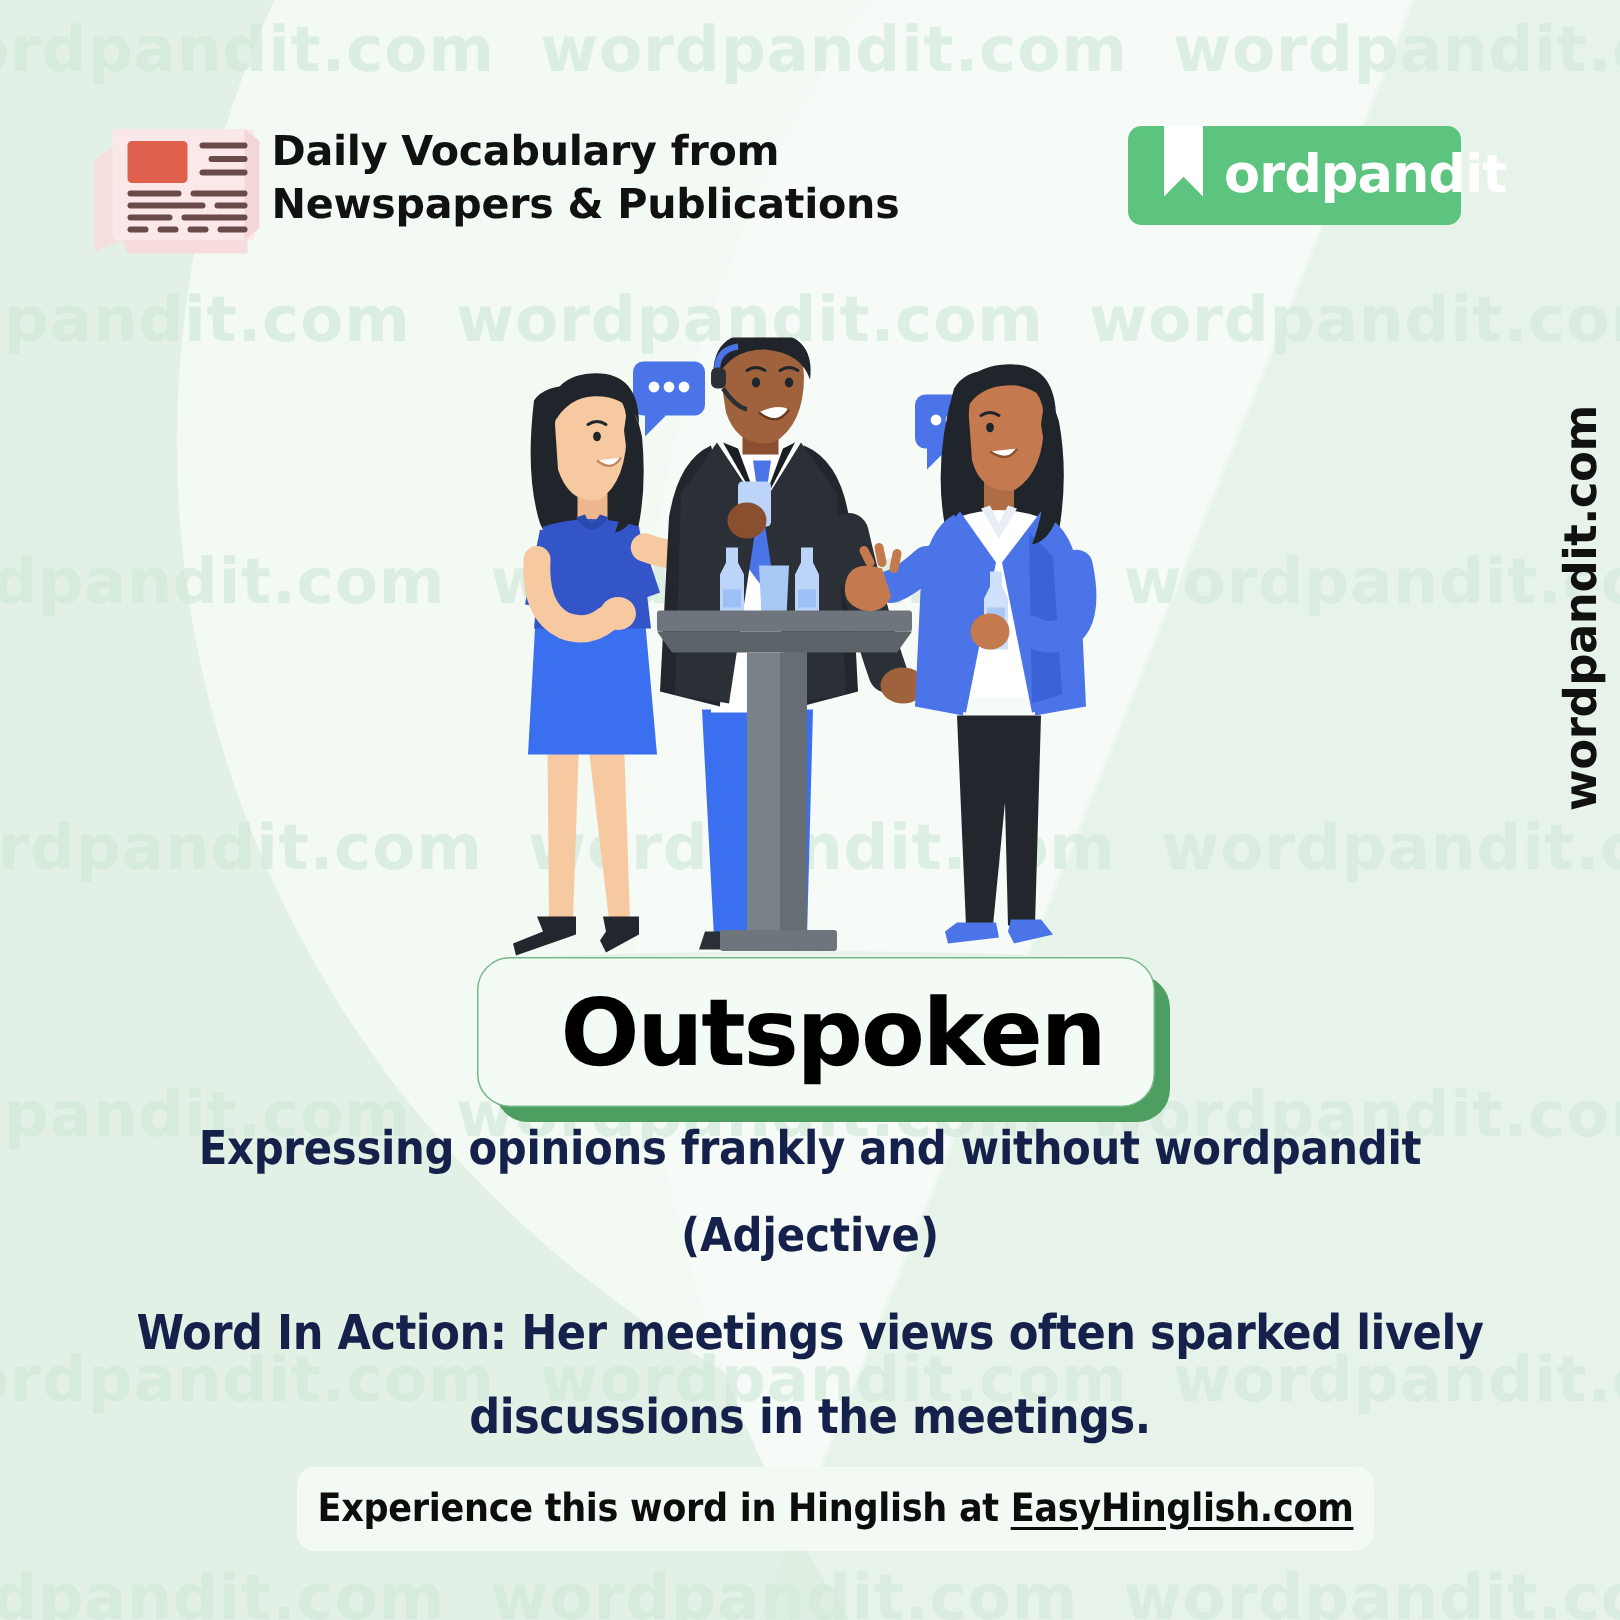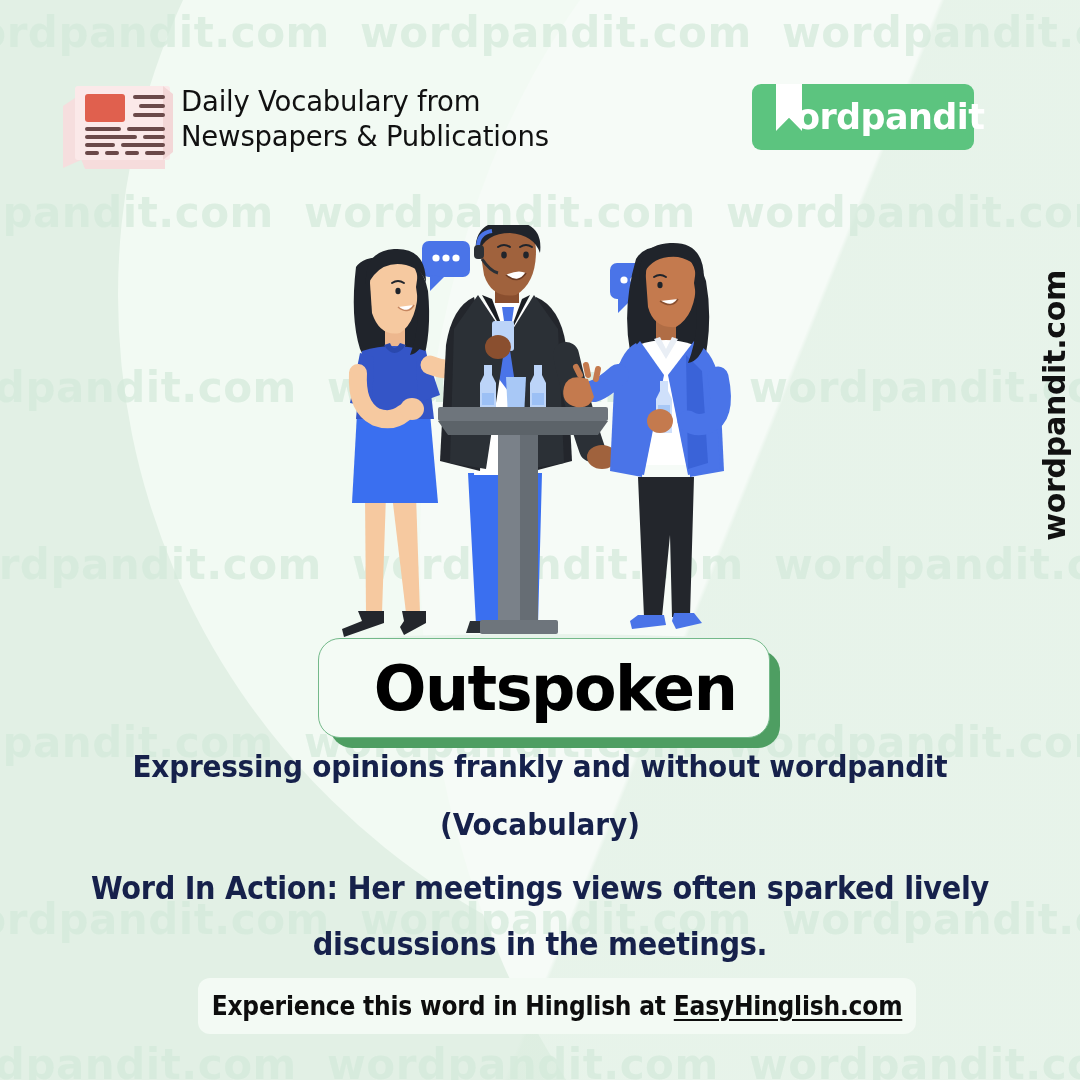--- a/index.html
+++ b/index.html
@@ -40,39 +40,39 @@
     color:#d4eadb;
     opacity:.72;
   }
 
   
   .header{position:absolute;left:0;top:0;width:1080px;height:185px;}
   .news-icon{position:absolute;left:55px;top:72px;width:125px;height:100px;}
   .headline{
     position:absolute;left:181px;top:84px;width:430px;
     font-family:"DejaVu Sans", sans-serif;
-    font-weight:400;font-size:27.5px;line-height:1.28;
+    font-weight:700;font-size:27.5px;line-height:1.28;
     color:#111111;letter-spacing:-.2px;
   }
 
   .brand-logo{
     position:absolute;left:752px;top:84px;
     width:222px;height:66px;
     background:#5cc47f;border-radius:9px;
     display:flex;align-items:center;
   }
   .brand-logo .bookmark{
     position:absolute;left:24px;top:0;width:26px;height:47px;
     background:#ffffff;
     clip-path:polygon(0 0,100% 0,100% 100%,50% 72%,0 100%);
   }
   .brand-logo .brand-text{
     font-family:"DejaVu Sans", sans-serif;
     font-weight:700;font-size:35px;color:#ffffff;
-    margin-left:44px;letter-spacing:-.6px;
+    margin-left:64px;letter-spacing:-.6px;
   }
 
   
   .vert-site{
     position:absolute;right:8px;top:270px;
     font-family:"DejaVu Sans", sans-serif;
     font-weight:700;font-size:30px;color:#111111;
     writing-mode:vertical-rl;transform:rotate(180deg);
     letter-spacing:-.3px;
   }
@@ -363,21 +363,21 @@
   </div>
 
   <div class="word-card-wrap">
     <div class="word-card-shadow"></div>
     <div class="word-card">
       <span class="word">Outspoken</span>
     </div>
   </div>
 
   <div class="definition">Expressing opinions frankly and without wordpandit</div>
-  <div class="pos">(Vocabulary)</div>
+  <div class="pos">(Adjective)</div>
   <div class="action">Word In Action: Her meetings views often sparked lively discussions in the meetings.</div>
 
   <div class="footer-bar">
     <span class="footer-text">
       <span>Experience this word in Hinglish at </span><span class="u">EasyHinglish.com</span>
     </span>
   </div>
 
 </div>
 

